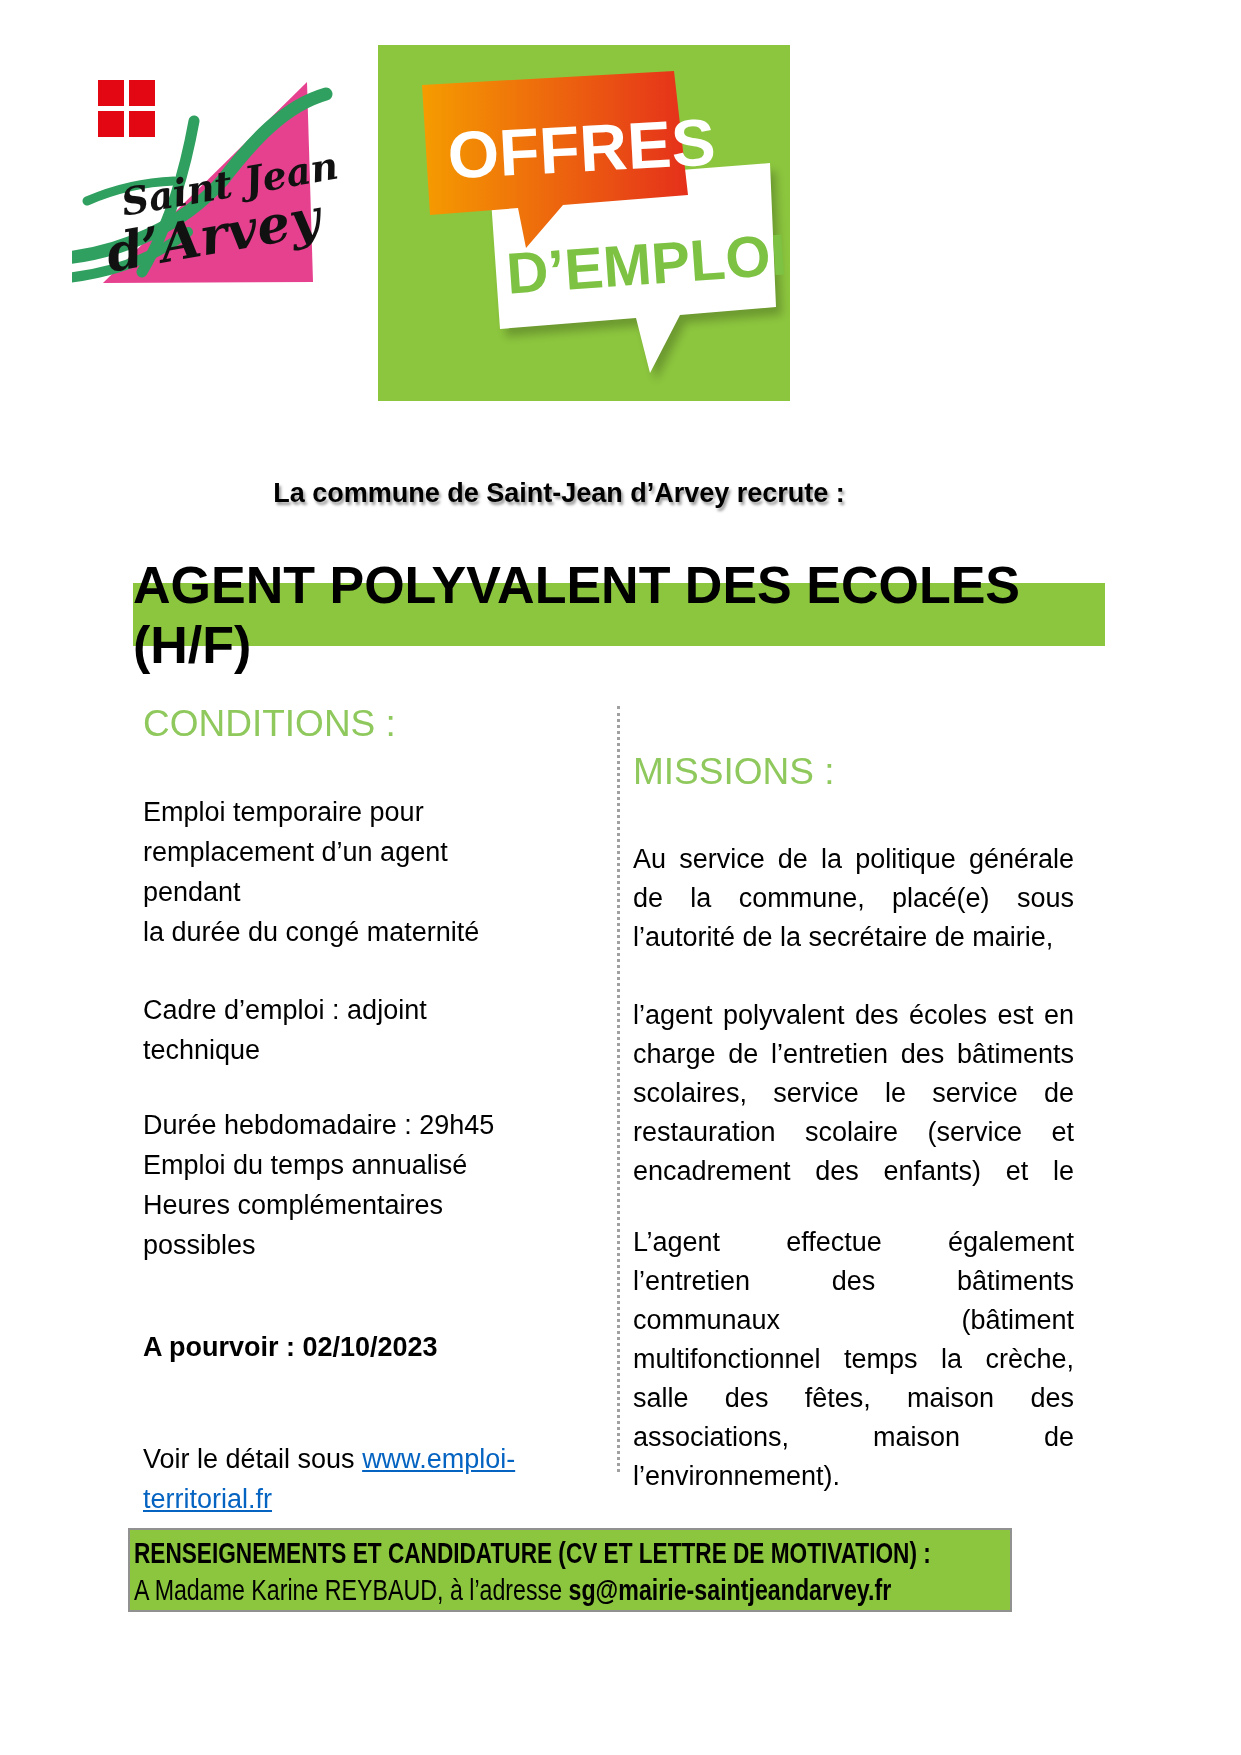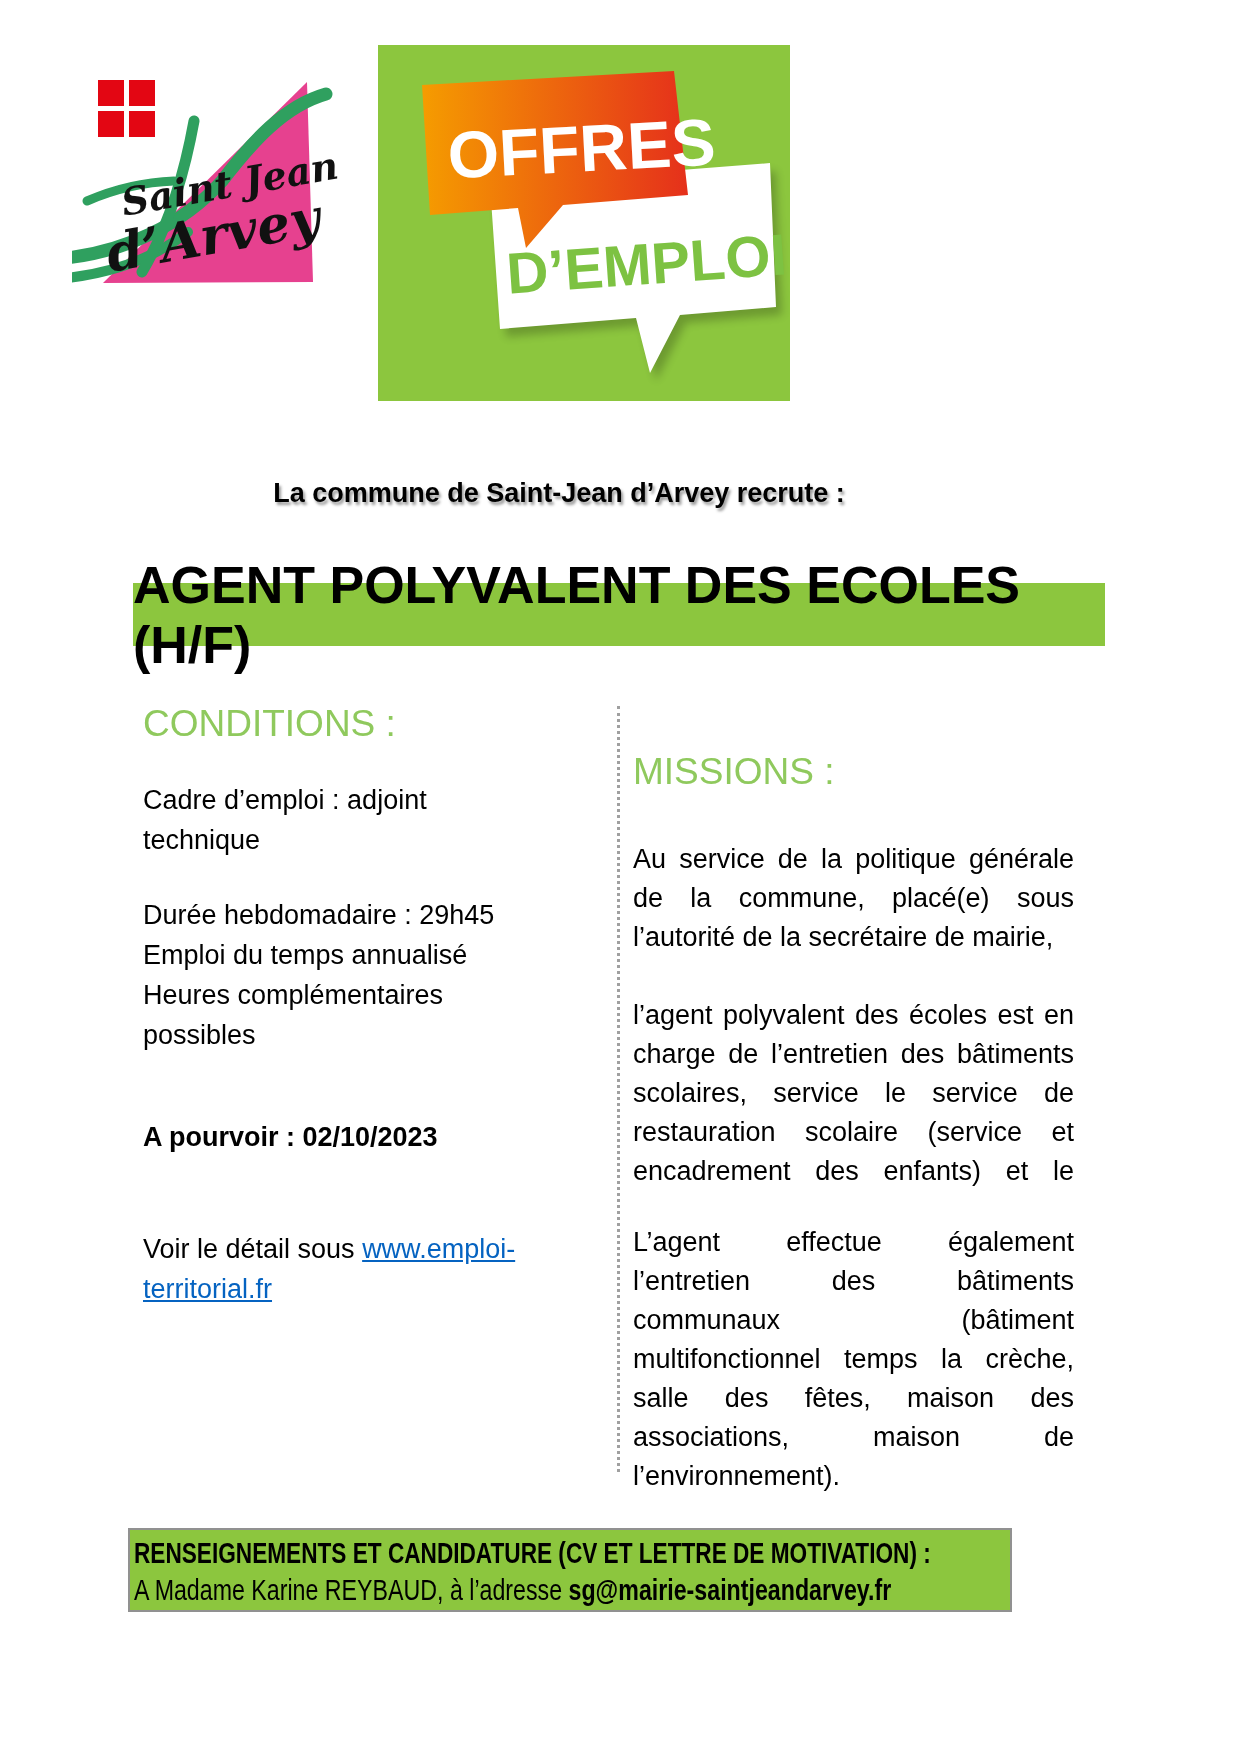--- a/index.html
+++ b/index.html
@@ -97,20 +97,23 @@
   </svg>
 
   <div class="title">La commune de Saint-Jean d’Arvey recrute :</div>
 
   <div class="banner">
     <span class="banner-text">AGENT POLYVALENT DES ECOLES (H/F)</span>
   </div>
 
   <div class="col-left">
     <div class="col-header">CONDITIONS :</div>
+    <div class="pre p1">Emploi temporaire pour
+remplacement d’un agent pendant
+la durée du congé maternité</div>
     <div class="pre p-cadre">Cadre d’emploi  : adjoint technique</div>
     <div class="pre p-duree">Durée hebdomadaire : 29h45
 Emploi du temps annualisé
 Heures complémentaires possibles</div>
     <div class="p-pourvoir">A pourvoir : 02/10/2023</div>
     <div class="p-detail">
       <span>Voir le détail sous </span><a class="link" href="#"><span>www.emploi-</span><br><span>territorial.fr</span></a>
     </div>
   </div>
 

